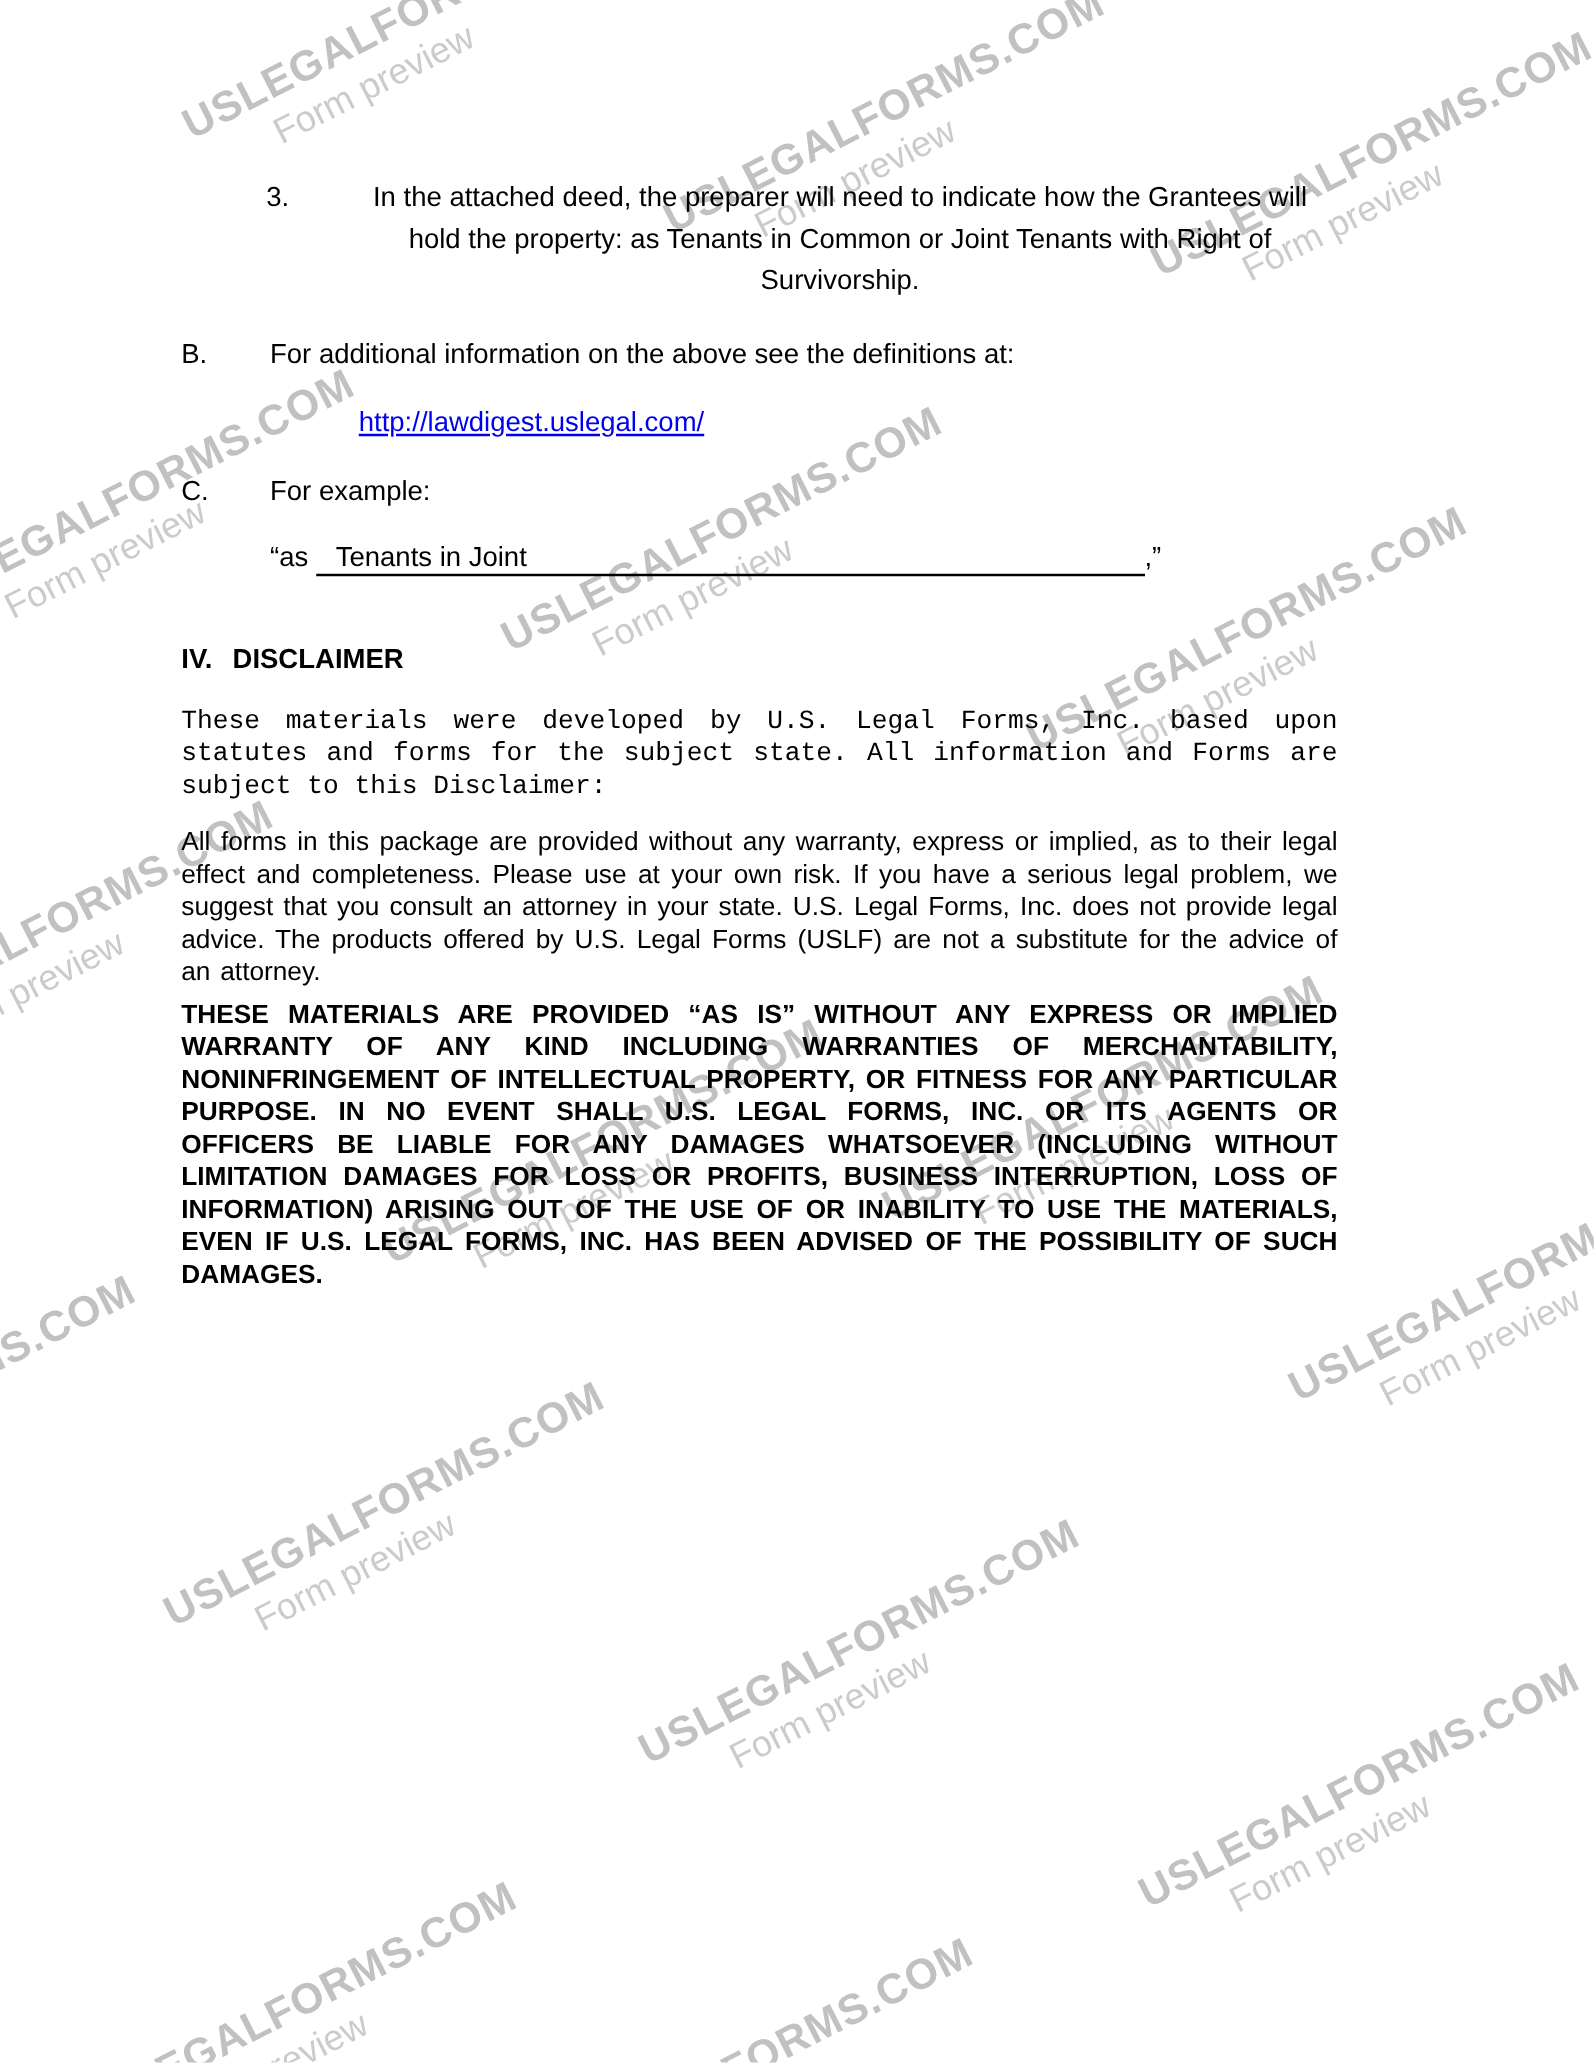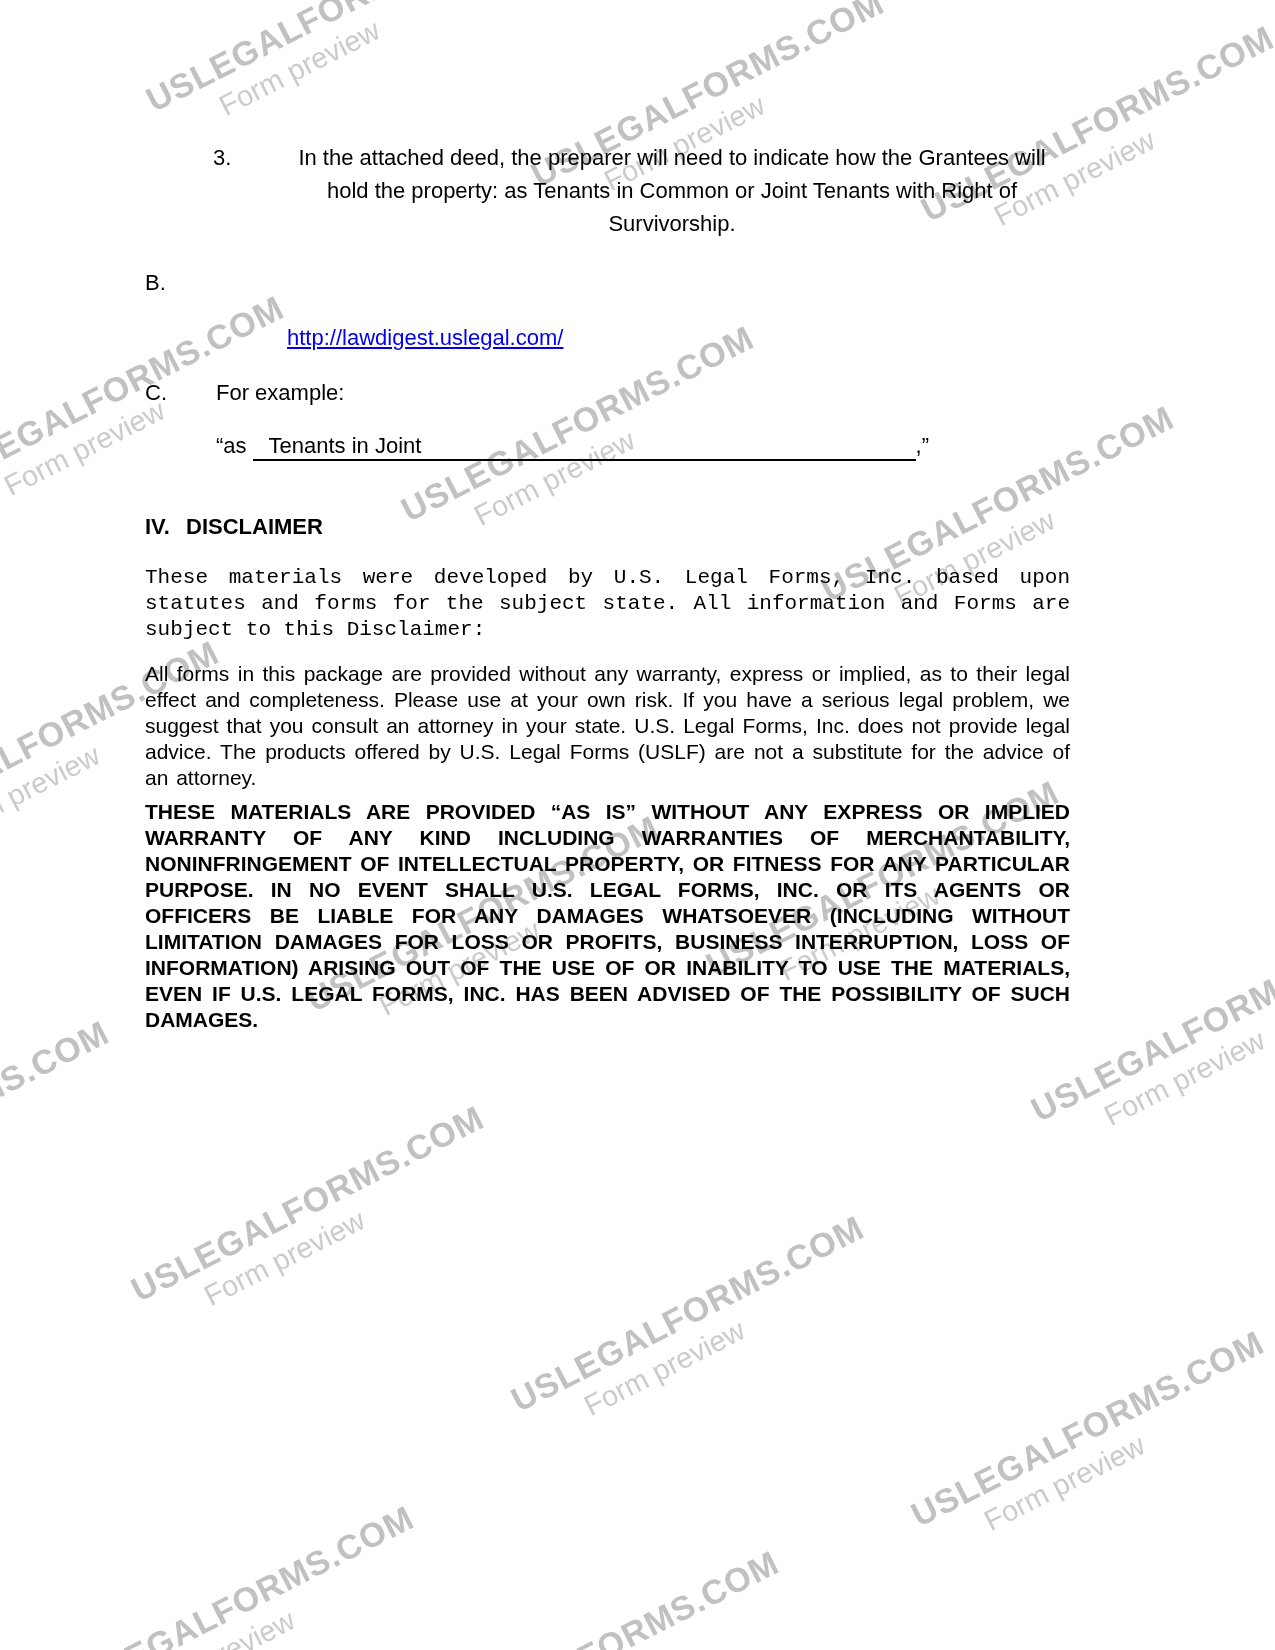--- a/index.html
+++ b/index.html
@@ -139,20 +139,21 @@
 
   <div class="content">
 
     <div class="row item3">
       <span class="num">3.</span>
       <span class="txt">In the attached deed, the preparer will need to indicate how the Grantees will hold the property: as Tenants in Common or Joint Tenants with Right of Survivorship.</span>
     </div>
 
     <div class="row itemB">
       <span class="letter">B.</span>
+      <span class="txt">For additional information on the above see the definitions at:</span>
     </div>
 
     <div class="linkrow">
       <a href="#" class="link">http://lawdigest.uslegal.com/</a>
     </div>
 
     <div class="row itemC">
       <span class="letter">C.</span>
       <span class="txt">For example:</span>
     </div>

